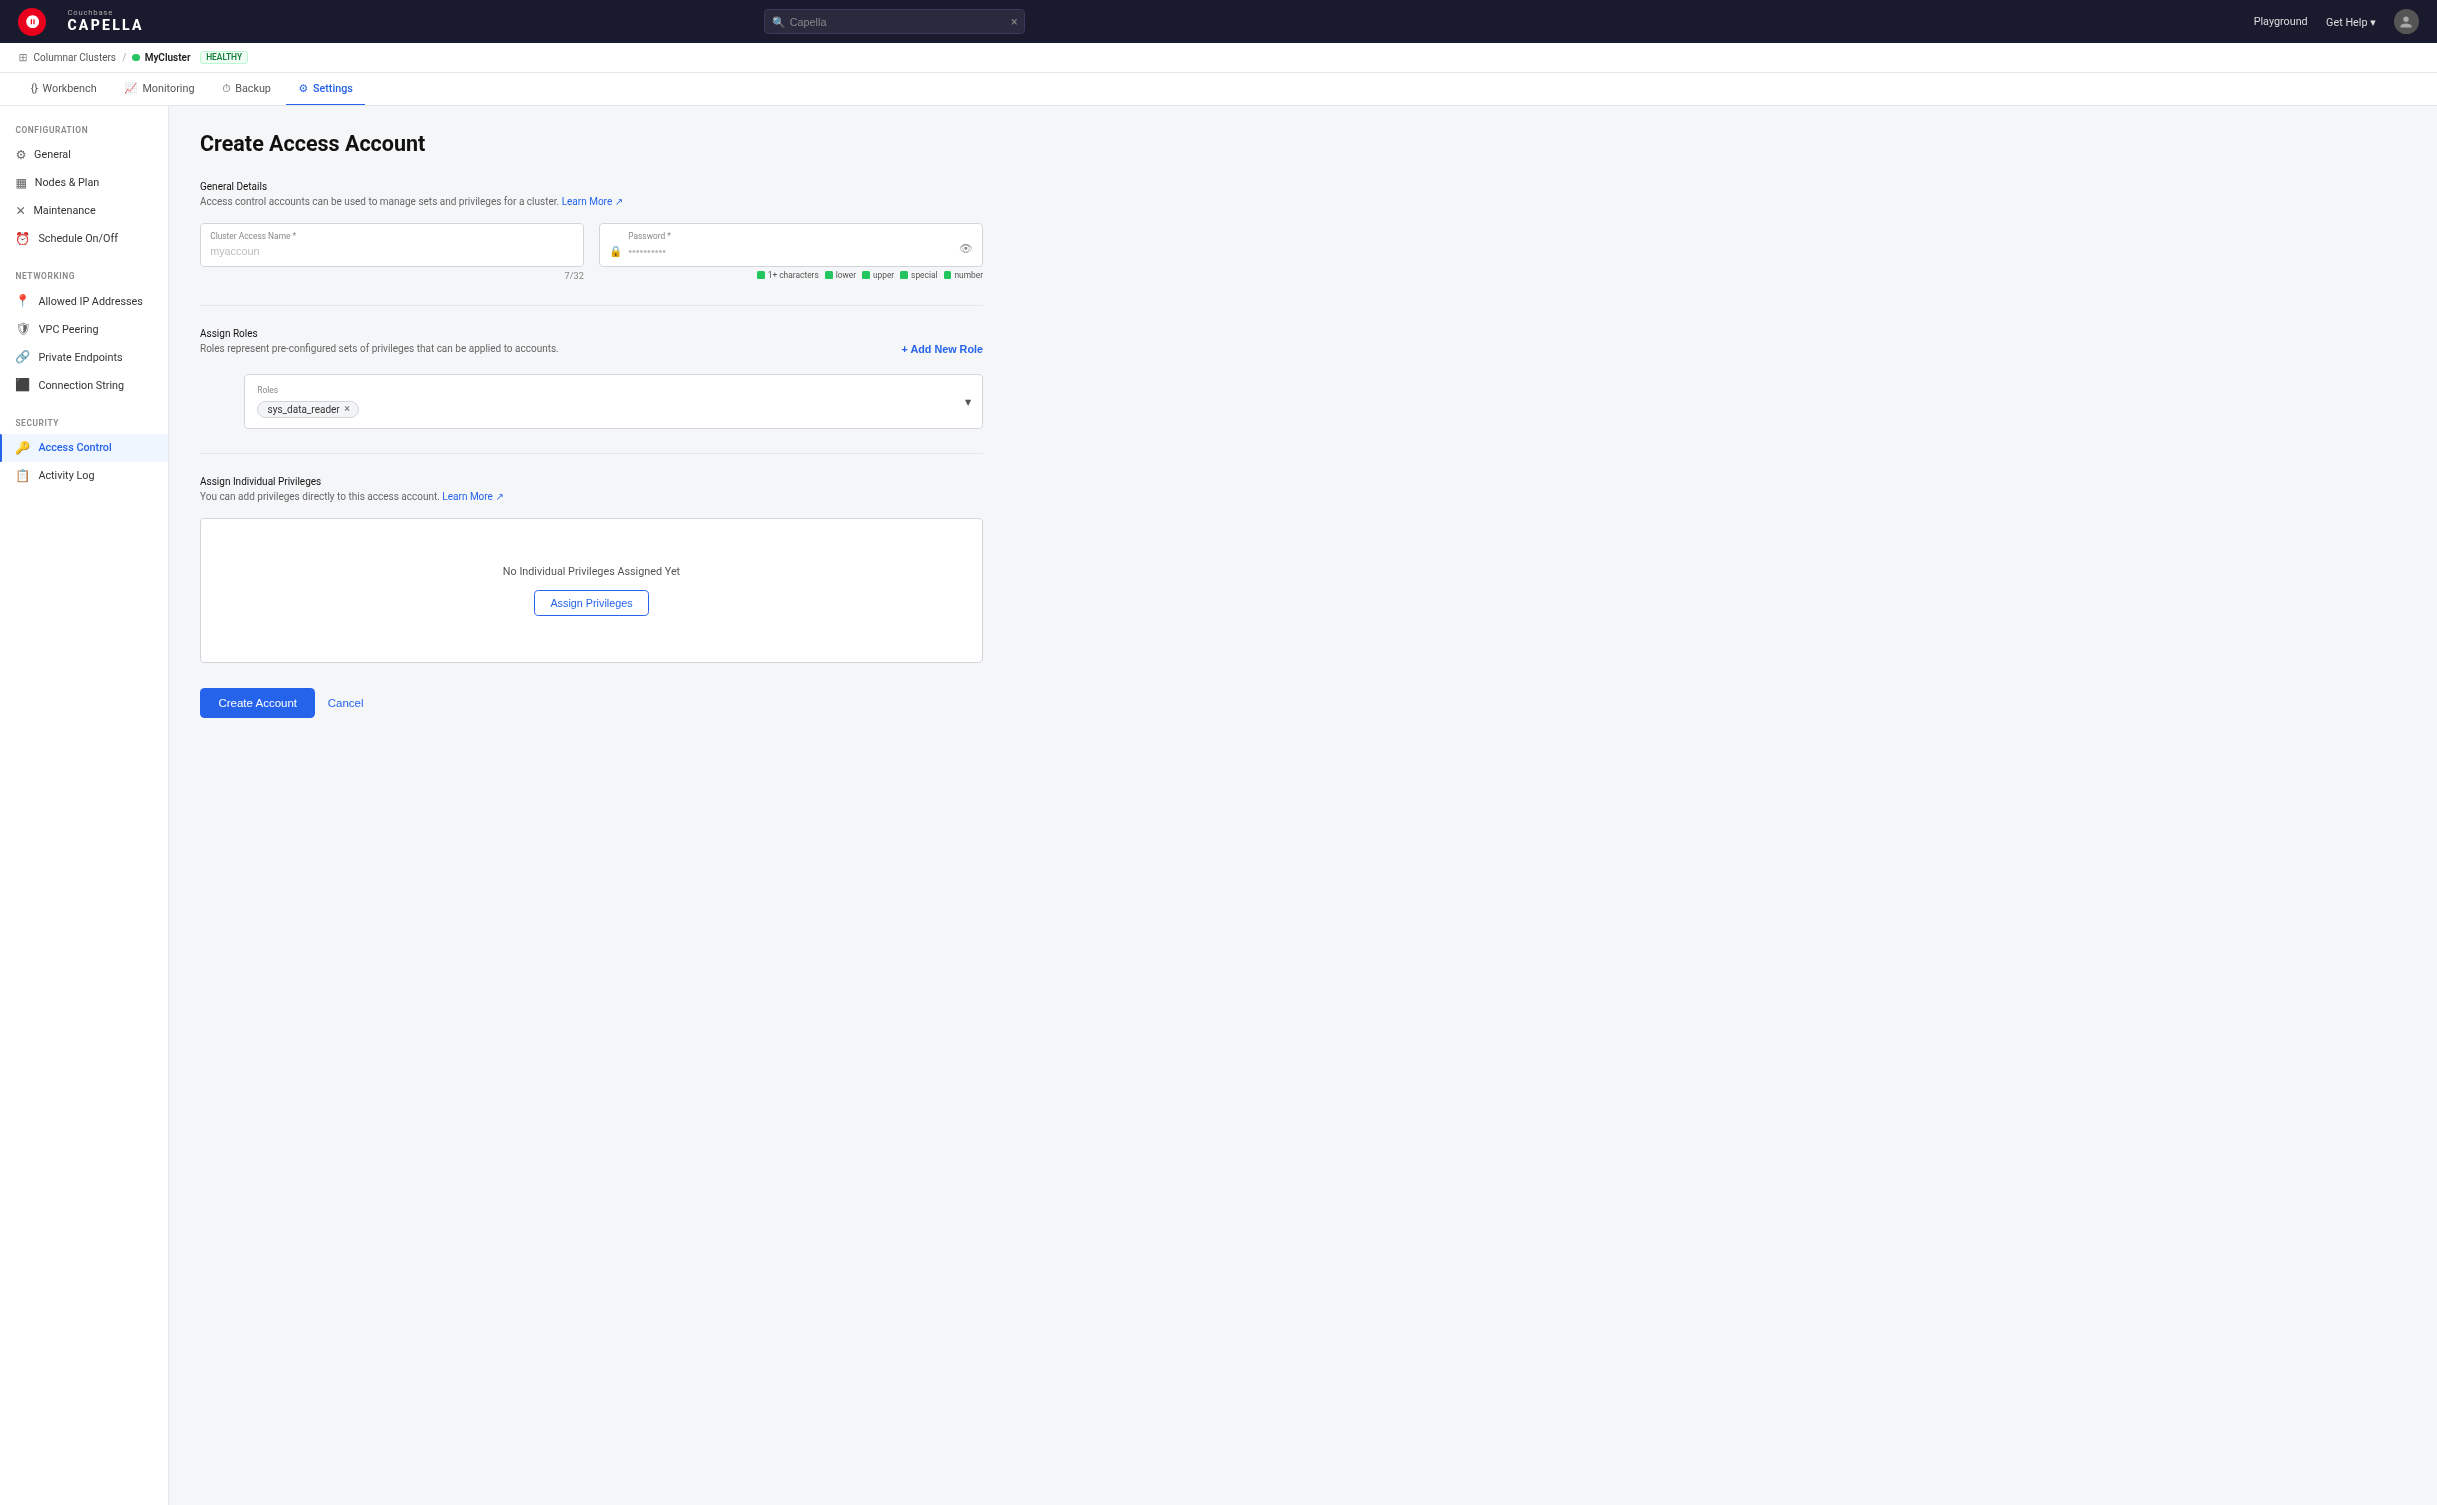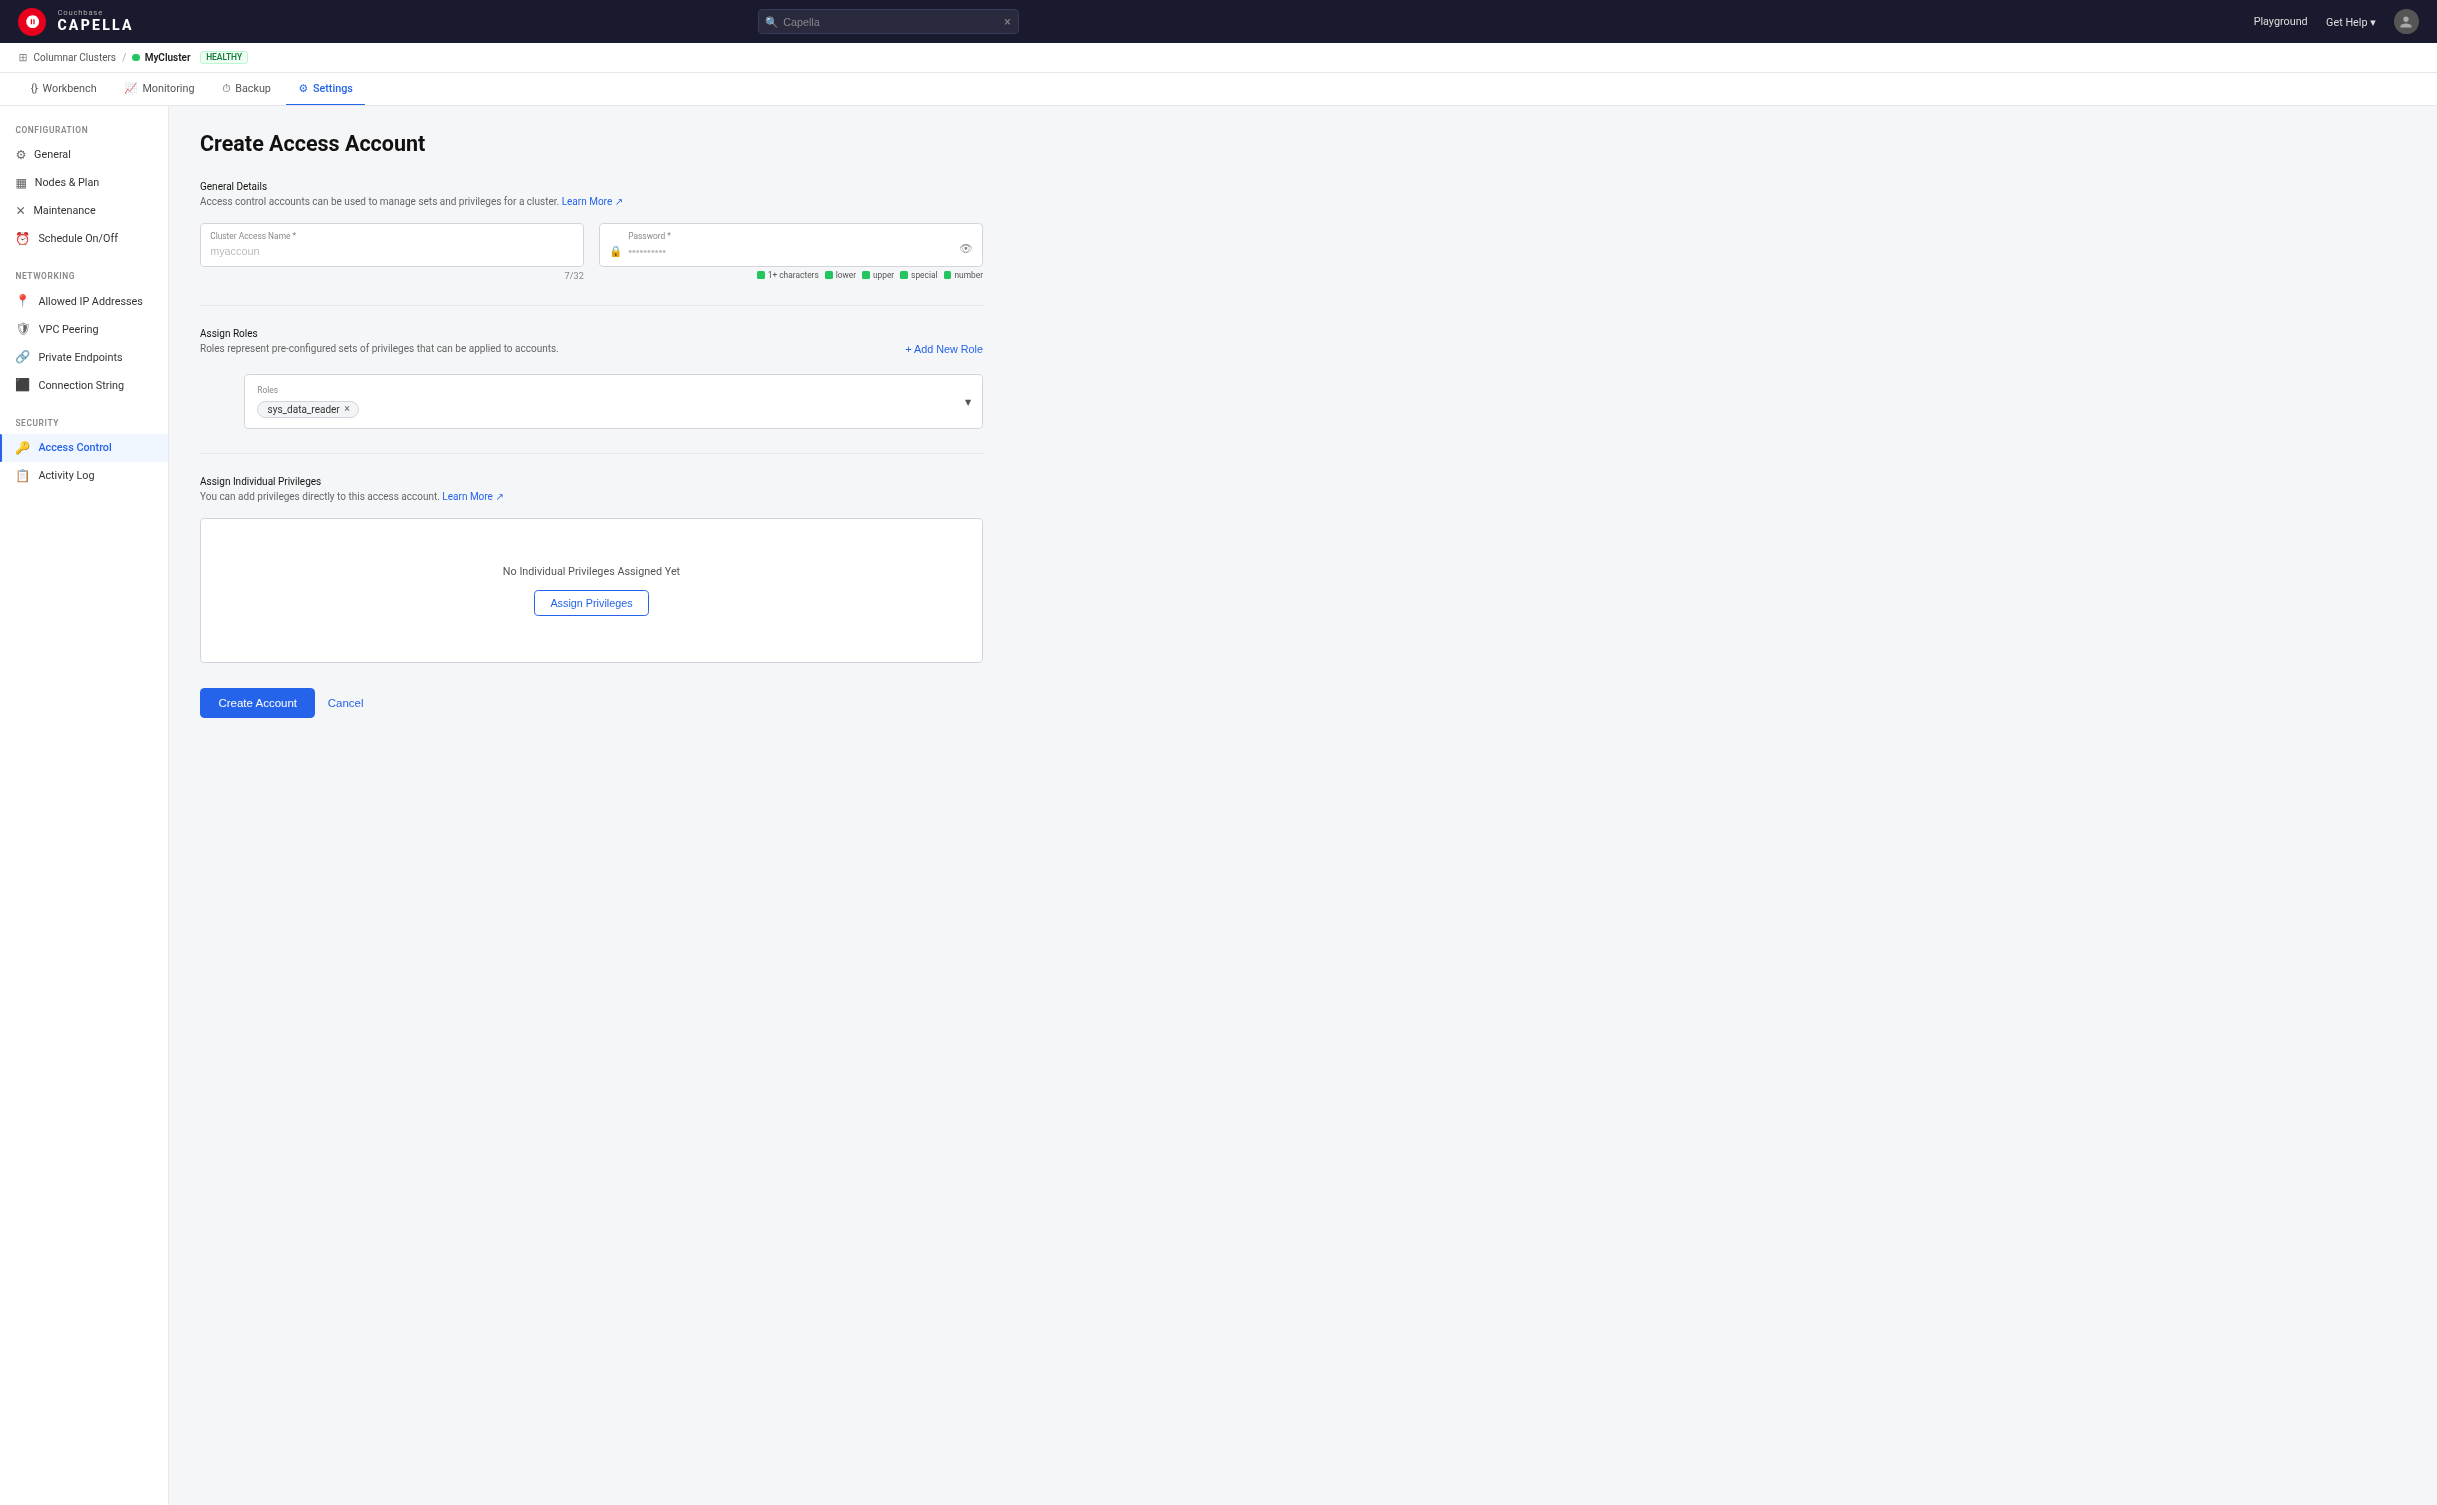--- a/index.html
+++ b/index.html
@@ -10,21 +10,21 @@
       background: #1a1a2e;
       display: flex;
       align-items: center;
       padding: 0 18.4px;
       height: 43px;
       gap: 12.3px;
     }
     .logo-area {
       display: flex;
       align-items: center;
-      gap: 11px;
+      gap: 21px;
       flex-shrink: 0;
     }
     .logo-icon {
       width: 28px; height: 28px;
       background: #e8001c;
       border-radius: 50%;
       display: flex; align-items: center; justify-content: center;
     }
     .logo-icon svg { width: 15.4px; height: 15.4px; }
     .logo-couchbase {
@@ -304,21 +304,21 @@
     
     .roles-header {
       display: flex;
       align-items: center;
       justify-content: space-between;
       margin-bottom: 4.6px;
     }
     .add-role-btn {
       color: #2563eb;
       font-size: 10.8px;
-      font-weight: 400;
+      font-weight: 700;
       cursor: pointer;
       background: none;
       border: none;
       padding: 0;
     }
 
     .roles-box {
       border: 0.8px solid #d1d5db;
       border-radius: 4.6px;
       padding: 9.2px 12.3px 9.2px;

